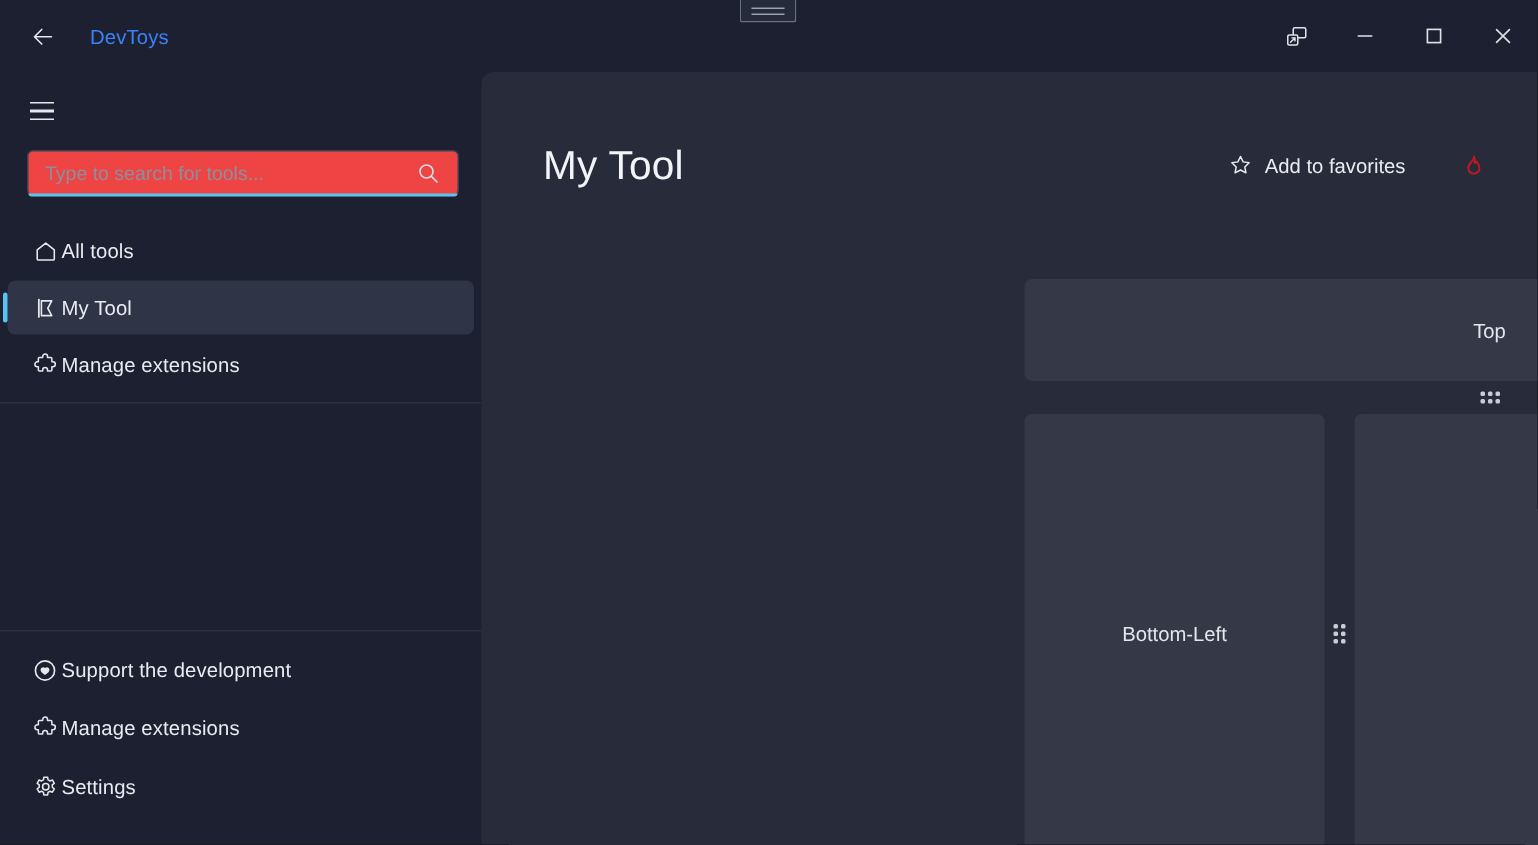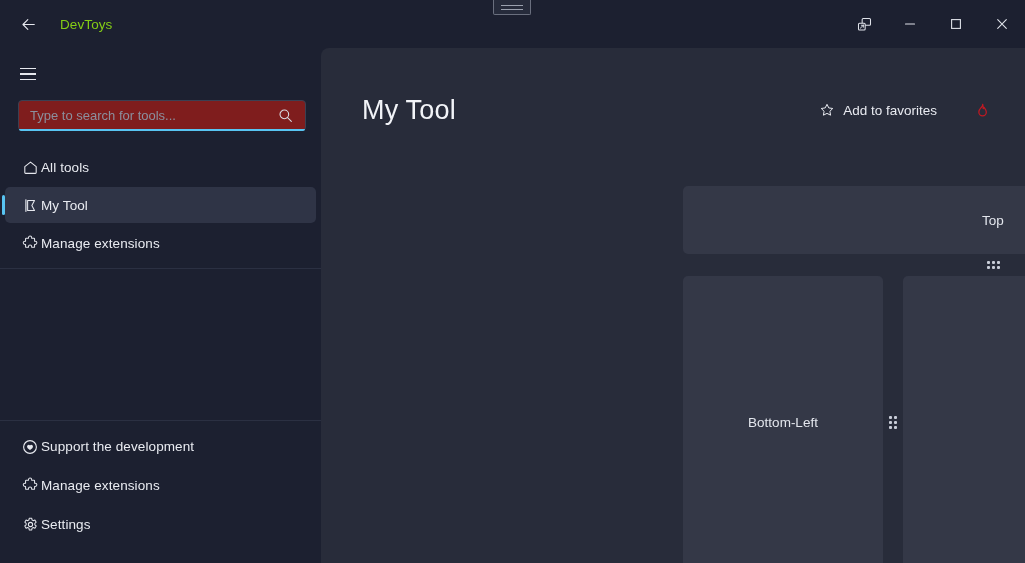--- a/index.html
+++ b/index.html
@@ -36,21 +36,21 @@
     width: 40px; height: 32px;
     margin-left: 8px;
     display: flex; align-items: center; justify-content: center;
     border-radius: 5px;
     cursor: pointer;
   }
 
   #app-title {
     margin-left: 12px;
     font-size: 13.5px;
-    color: #84cc16;
+    color: #3b82f6;
     letter-spacing: 0.1px;
   }
 
   
   #drag-pill {
     position: absolute;
     left: 493px; top: 0px;
     width: 38px; height: 15px;
     background: #262b3b;
     border: 1px solid #6a6f7e;
@@ -115,21 +115,21 @@
 
   
   #search-wrap {
     margin: 8px 15px 0 18px;
     position: relative;
     height: 31px;
     flex: none;
   }
   #search-box {
     width: 100%; height: 31px;
-    background: #7f1d1d;
+    background: #ef4444;
     border: 1px solid #3b4052;
     border-radius: 4px;
     display: flex;
     align-items: center;
     padding: 0 8px 0 11px;
     overflow: hidden;
   }
   #search-input {
     flex: 1;
     background: transparent;

